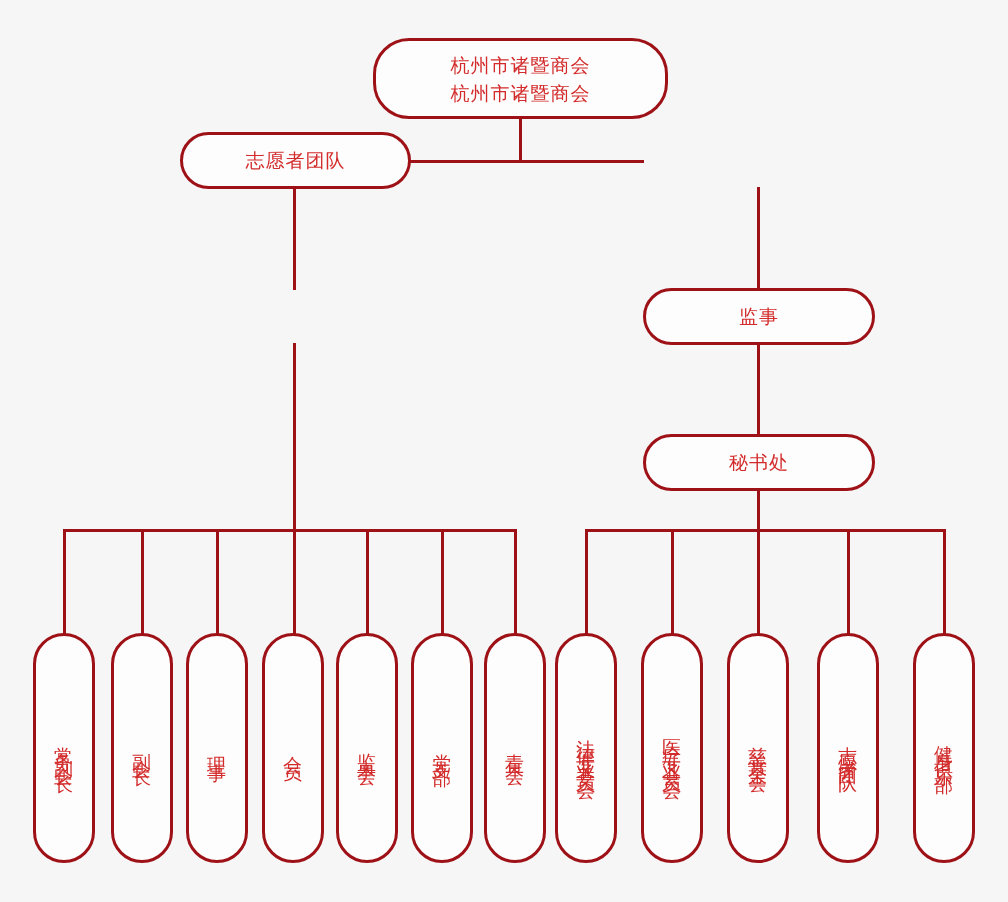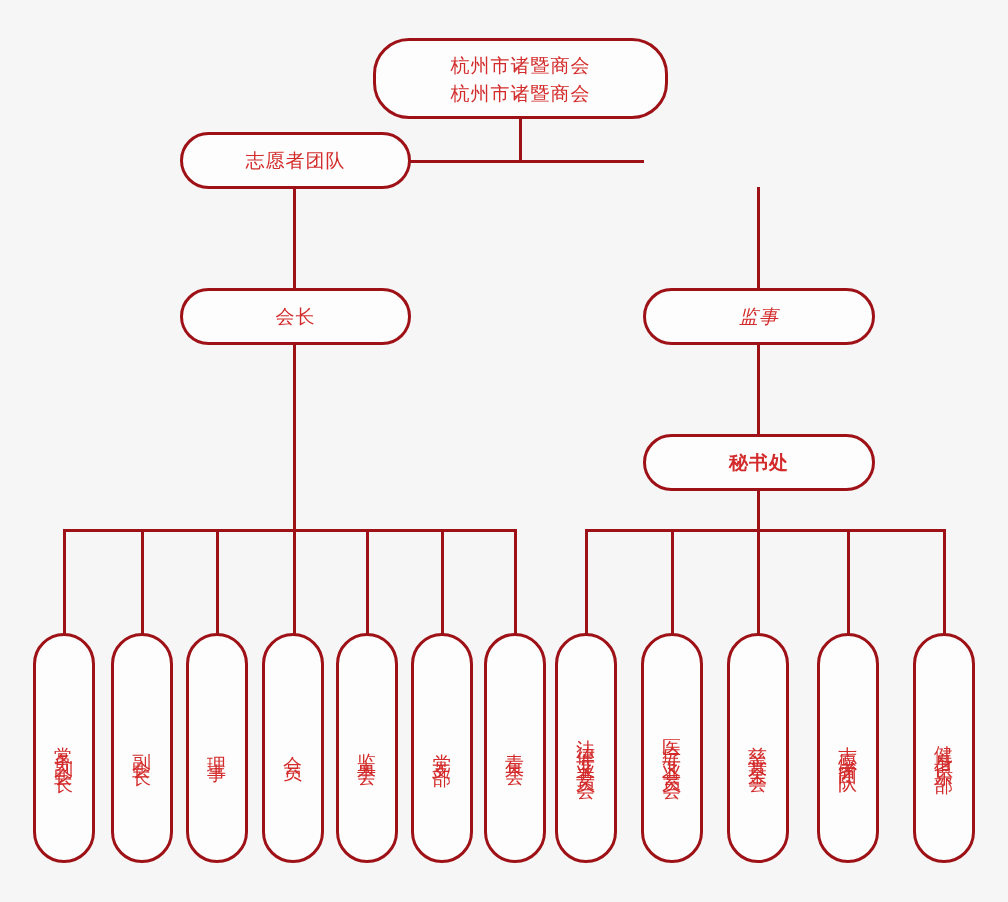--- a/index.html
+++ b/index.html
@@ -88,28 +88,25 @@
     <div>
       <div>杭州市诸暨商会</div>
       <div>杭州市诸暨商会</div>
     </div>
   </div>
 
   <div class="node h" style="left:180px; top:132px; width:231px; height:57px;">
     <span>志愿者团队</span>
   </div>
 
-  <div class="node h" style="left:180px; top:288px; width:231px; height:57px;">
-    <span>会长</span>
-  </div>
-  <div class="node h" style="left:643px; top:288px; width:232px; height:57px;font-style:italic;">
+  <div class="node h" style="left:643px; top:288px; width:232px; height:57px;">
     <span>监事</span>
   </div>
 
-  <div class="node h" style="left:643px; top:434px; width:232px; height:57px;font-weight:bold;">
+  <div class="node h" style="left:643px; top:434px; width:232px; height:57px;">
     <span>秘书处</span>
   </div>
 
   <div class="node pill" style="left:33px;">
     <span class="vtext">常务副会长</span>
   </div>
   <div class="node pill" style="left:111px;">
     <span class="vtext">副会长</span>
   </div>
   <div class="node pill" style="left:186px;">

